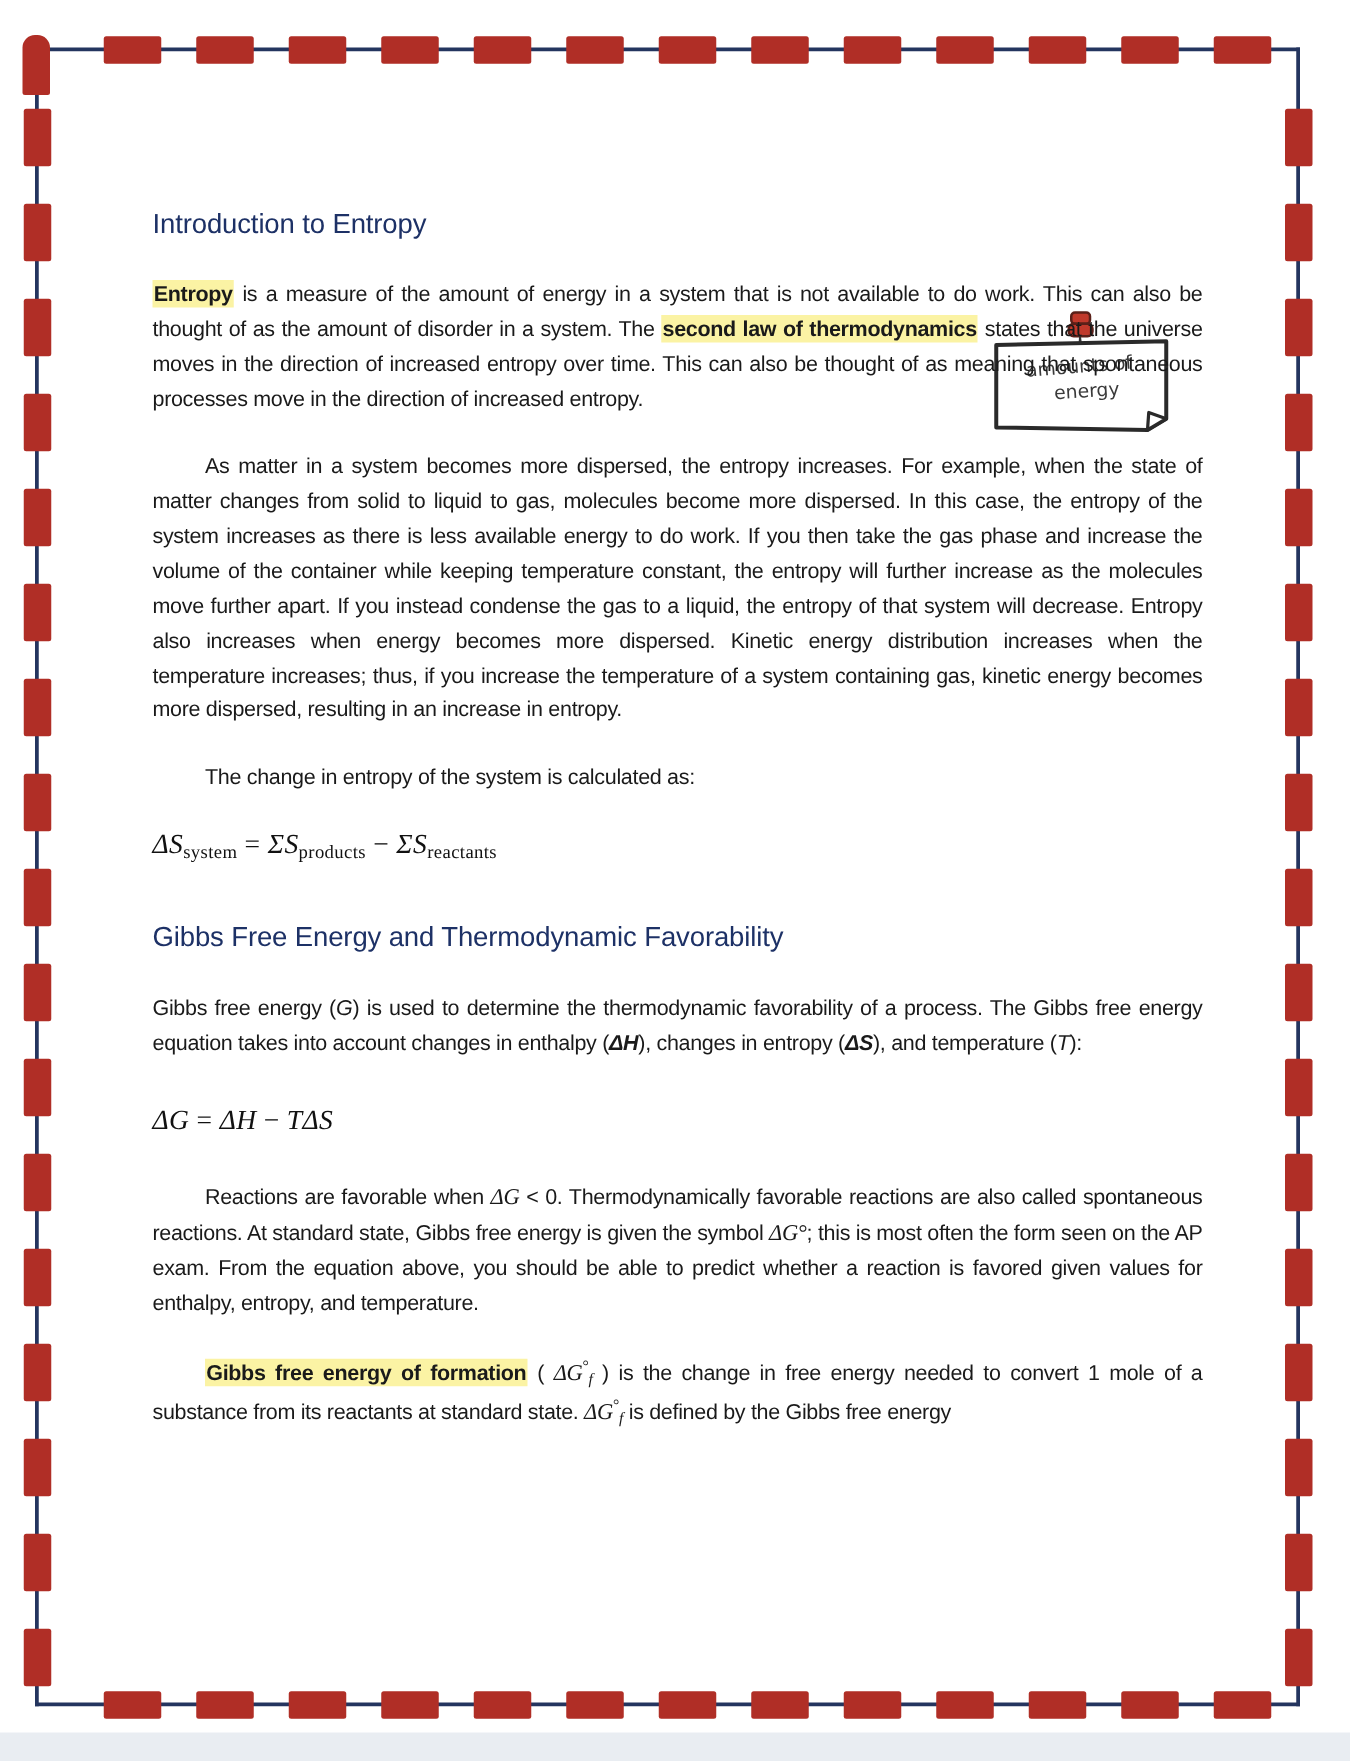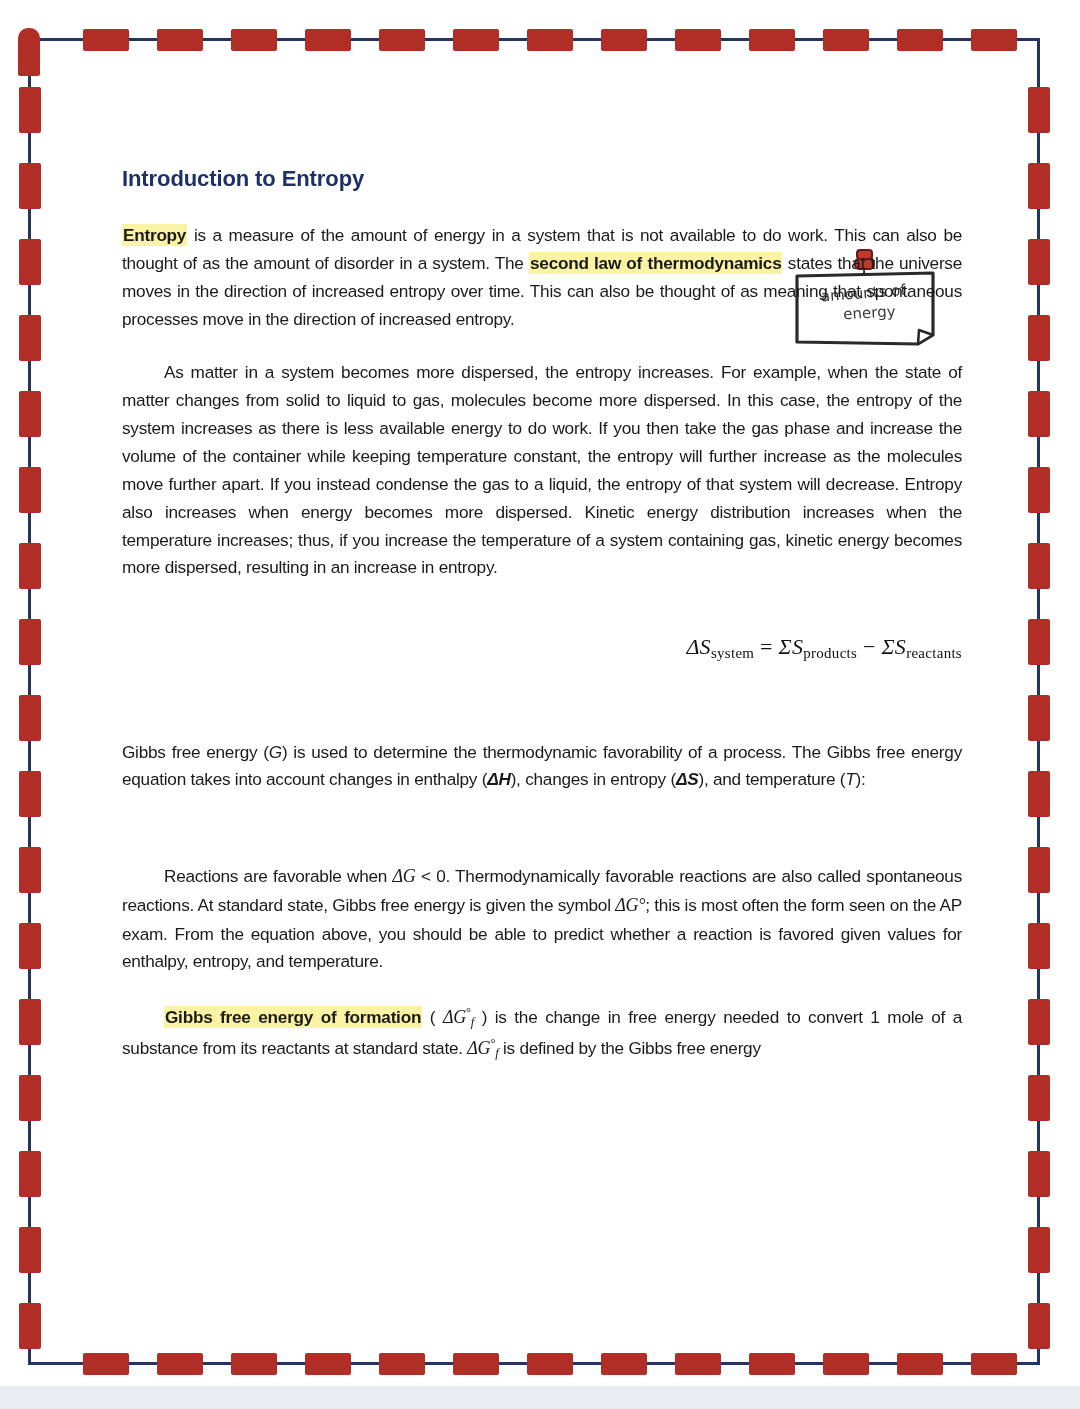--- a/index.html
+++ b/index.html
@@ -82,21 +82,21 @@
     color: #1d3166;
     font-size: 35px;
     font-weight: bold;
     letter-spacing: -0.3px;
     margin: 0 0 34px 0;
     line-height: 1.1;
   }
   .section-heading {
     color: #1d3166;
     font-size: 22px;
-    font-weight: bold;
+    font-weight: normal;
     margin: 0;
     letter-spacing: -0.1px;
   }
   p.body {
     color: #1a1a1a;
     font-size: 17.2px;
     line-height: 1.62;
     margin: 0;
     text-align: justify;
     letter-spacing: -0.25px;
@@ -112,21 +112,21 @@
   .it { font-style: italic; }
   .spacer-26 { height: 26px; }
   .spacer-30 { height: 30px; }
   .spacer-34 { height: 34px; }
   .spacer-46 { height: 46px; }
 
   .equation {
     font-family: "Liberation Serif", serif;
     font-size: 22px;
     color: #111;
-    text-align: right;
+    text-align: left;
     letter-spacing: 0.3px;
   }
   .equation .var { font-style: italic; }
   .equation sub {
     font-size: 0.68em;
     font-style: normal;
     vertical-align: -0.28em;
   }
   .inl {
     font-family: "Liberation Serif", serif;
@@ -269,34 +269,37 @@
     <div class="spacer-30"></div>
 
     <p class="body"><span class="hl">Entropy</span><span> is a measure of the amount of energy in a system that is not available to do work. This can also be thought of as the amount of disorder in a system. The </span><span class="hl">second law of thermodynamics</span><span> states that the universe moves in the direction of increased entropy over time. This can also be thought of as meaning that spontaneous processes move in the direction of increased entropy.</span></p>
 
     <div class="spacer-26"></div>
 
     <p class="body"><span class="indent"></span><span>As matter in a system becomes more dispersed, the entropy increases. For example, when the state of matter changes from solid to liquid to gas, molecules become more dispersed. In this case, the entropy of the system increases as there is less available energy to do work. If you then take the gas phase and increase the volume of the container while keeping temperature constant, the entropy will further increase as the molecules move further apart. If you instead condense the gas to a liquid, the entropy of that system will decrease. Entropy also increases when energy becomes more dispersed. Kinetic energy distribution increases when the temperature increases; thus, if you increase the temperature of a system containing gas, kinetic energy becomes more dispersed, resulting in an increase in entropy.</span></p>
 
     <div class="spacer-26"></div>
 
+    <p class="body nojust"><span class="indent"></span><span>The change in entropy of the system is calculated as:</span></p>
 
     <div class="spacer-26"></div>
 
     <div class="equation"><span class="var">ΔS</span><sub>system</sub><span> = </span><span class="var">ΣS</span><sub>products</sub><span> − </span><span class="var">ΣS</span><sub>reactants</sub></div>
 
     <div class="spacer-46"></div>
 
+    <h2 class="section-heading">Gibbs Free Energy and Thermodynamic Favorability</h2>
 
     <div class="spacer-30"></div>
 
     <p class="body"><span>Gibbs free energy (</span><span class="it">G</span><span>) is used to determine the thermodynamic favorability of a process. The Gibbs free energy equation takes into account changes in enthalpy (</span><span class="it bold">ΔH</span><span>), changes in entropy (</span><span class="it bold">ΔS</span><span>), and temperature (</span><span class="it">T</span><span>):</span></p>
 
     <div class="spacer-34"></div>
 
+    <div class="equation"><span class="var">ΔG</span><span> = </span><span class="var">ΔH</span><span> − </span><span class="var">TΔS</span></div>
 
     <div class="spacer-34"></div>
 
     <p class="body"><span class="indent"></span><span>Reactions are favorable when </span><span class="inl">ΔG</span><span> &lt; 0. Thermodynamically favorable reactions are also called spontaneous reactions. At standard state, Gibbs free energy is given the symbol </span><span class="inl">ΔG°</span><span>; this is most often the form seen on the AP exam. From the equation above, you should be able to predict whether a reaction is favored given values for enthalpy, entropy, and temperature.</span></p>
 
     <div class="spacer-26"></div>
 
     <p class="body"><span class="indent"></span><span class="hl">Gibbs free energy of formation</span><span> ( </span><span class="inl"><span>ΔG</span><sup>°</sup><sub>f</sub></span><span> ) is the change in free energy needed to convert 1 mole of a substance from its reactants at standard state. </span><span class="inl"><span>ΔG</span><sup>°</sup><sub>f</sub></span><span> is defined by the Gibbs free energy</span></p>
 
   </div>

